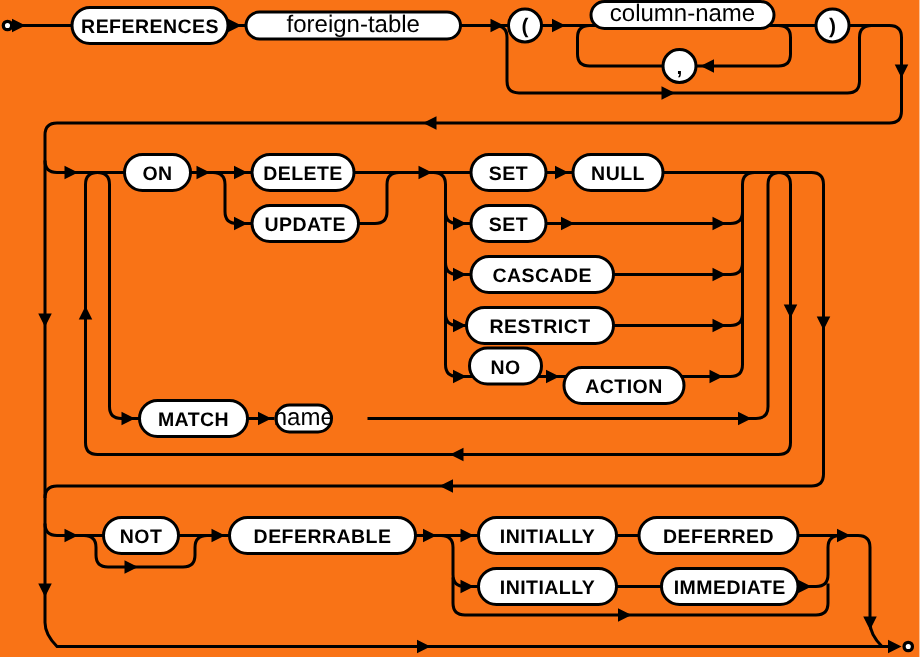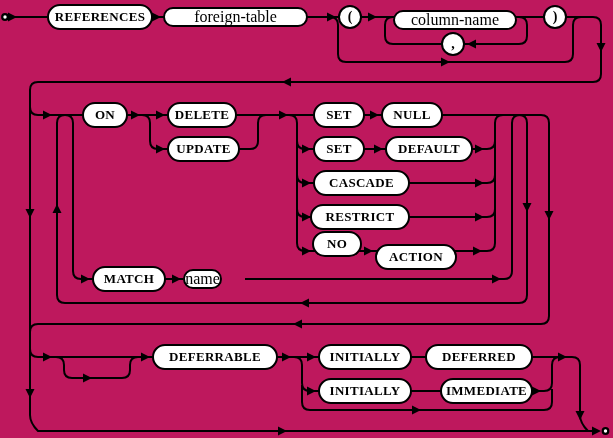--- a/index.html
+++ b/index.html
@@ -1,18 +1,18 @@
 <!DOCTYPE html>
 <html><head>
 <meta charset="utf-8">
 <style>
   html,body{margin:0;padding:0;background:#ffffff;}
   #stage{
-    position:relative;width:613px;height:438px;background:#be185d;
-    font-family:Liberation Serif, serif;overflow:hidden;
+    position:relative;width:613px;height:438px;background:#f97316;
+    font-family:Liberation Sans, sans-serif;overflow:hidden;
   }
   #wires{position:absolute;left:0;top:0;}
   .node{
     position:absolute;box-sizing:border-box;background:#ffffff;color:#000;
     display:flex;align-items:center;justify-content:center;
     white-space:nowrap;z-index:2;
   }
   .kw{
     border:2.5px solid #000;border-radius:13px;height:26px;
     font-weight:bold;font-size:13px;letter-spacing:0.3px;
@@ -81,38 +81,38 @@
       <path d="M467 44 l9 -4.5 l0 9 Z M282 82 l9 -4.5 l0 9 Z M300 303 l9 -4.5 l0 9 Z M293 324 l9 -4.5 l0 9 Z"></path>
       <path d="M601 52 l-4.5 -9 l9 0 Z M527 212 l-4.5 -9 l9 0 Z M549 220 l-4.5 -9 l9 0 Z
                M30 218 l-4.5 -9 l9 0 Z M30 398 l-4.5 -9 l9 0 Z M580 420 l-4.5 -9 l9 0 Z"></path>
       <path d="M57 204 l-4.5 9 l9 0 Z"></path>
     </g>
   </svg>
 
   <div class="node kw" style="left:47px;top:4px;width:106px;">REFERENCES</div>
   <div class="node nt" style="left:163px;top:7px;width:145px;">foreign-table</div>
   <div class="node punct" style="left:338px;top:5px;">(</div>
-  <div class="node nt" style="left:393px;top:10px;width:124px;">column-name</div>
+  <div class="node nt" style="left:393px;top:0;width:124px;">column-name</div>
   <div class="node punct" style="left:441px;top:32px;">,</div>
   <div class="node punct" style="left:543px;top:5px;">)</div>
 
   <div class="node kw" style="left:82px;top:102px;width:46px;">ON</div>
   <div class="node kw" style="left:167px;top:136px;width:73px;">UPDATE</div>
   <div class="node kw" style="left:167px;top:102px;width:70px;">DELETE</div>
   <div class="node kw" style="left:313px;top:102px;width:52px;">SET</div>
   <div class="node kw" style="left:381px;top:102px;width:62px;">NULL</div>
   <div class="node kw" style="left:313px;top:136px;width:52px;">SET</div>
-  <div class="node kw" style="left:385px;top:136px;width:88px;">DEFAULT</div>
   <div class="node kw" style="left:310px;top:204px;width:100px;">RESTRICT</div>
   <div class="node kw" style="left:313px;top:170px;width:97px;">CASCADE</div>
   <div class="node kw" style="left:312px;top:231px;width:50px;">NO</div>
   <div class="node kw" style="left:375px;top:244px;width:82px;">ACTION</div>
 
   <div class="node kw" style="left:92px;top:266px;width:74px;">MATCH</div>
   <div class="node nt" style="left:183px;top:269px;width:39px;">name</div>
 
+  <div class="node kw" style="left:68px;top:344px;width:52px;">NOT</div>
   <div class="node kw" style="left:152px;top:344px;width:126px;">DEFERRABLE</div>
   <div class="node kw" style="left:318px;top:344px;width:94px;">INITIALLY</div>
   <div class="node kw" style="left:425px;top:344px;width:108px;">DEFERRED</div>
   <div class="node kw" style="left:318px;top:378px;width:94px;">INITIALLY</div>
   <div class="node kw" style="left:440px;top:378px;width:93px;text-align:center;">IMMEDIATE</div>
 
 </div>
 
 </body></html>

